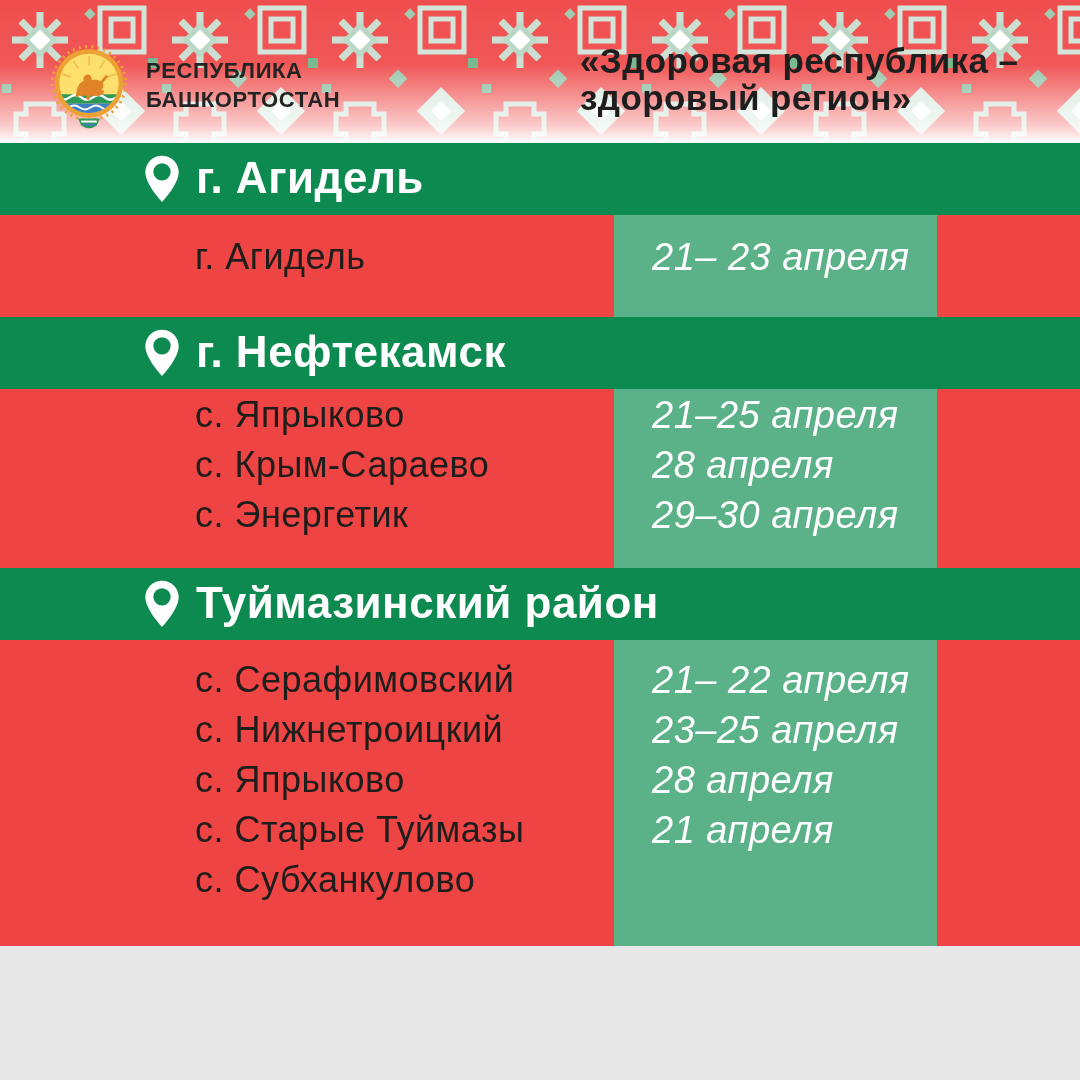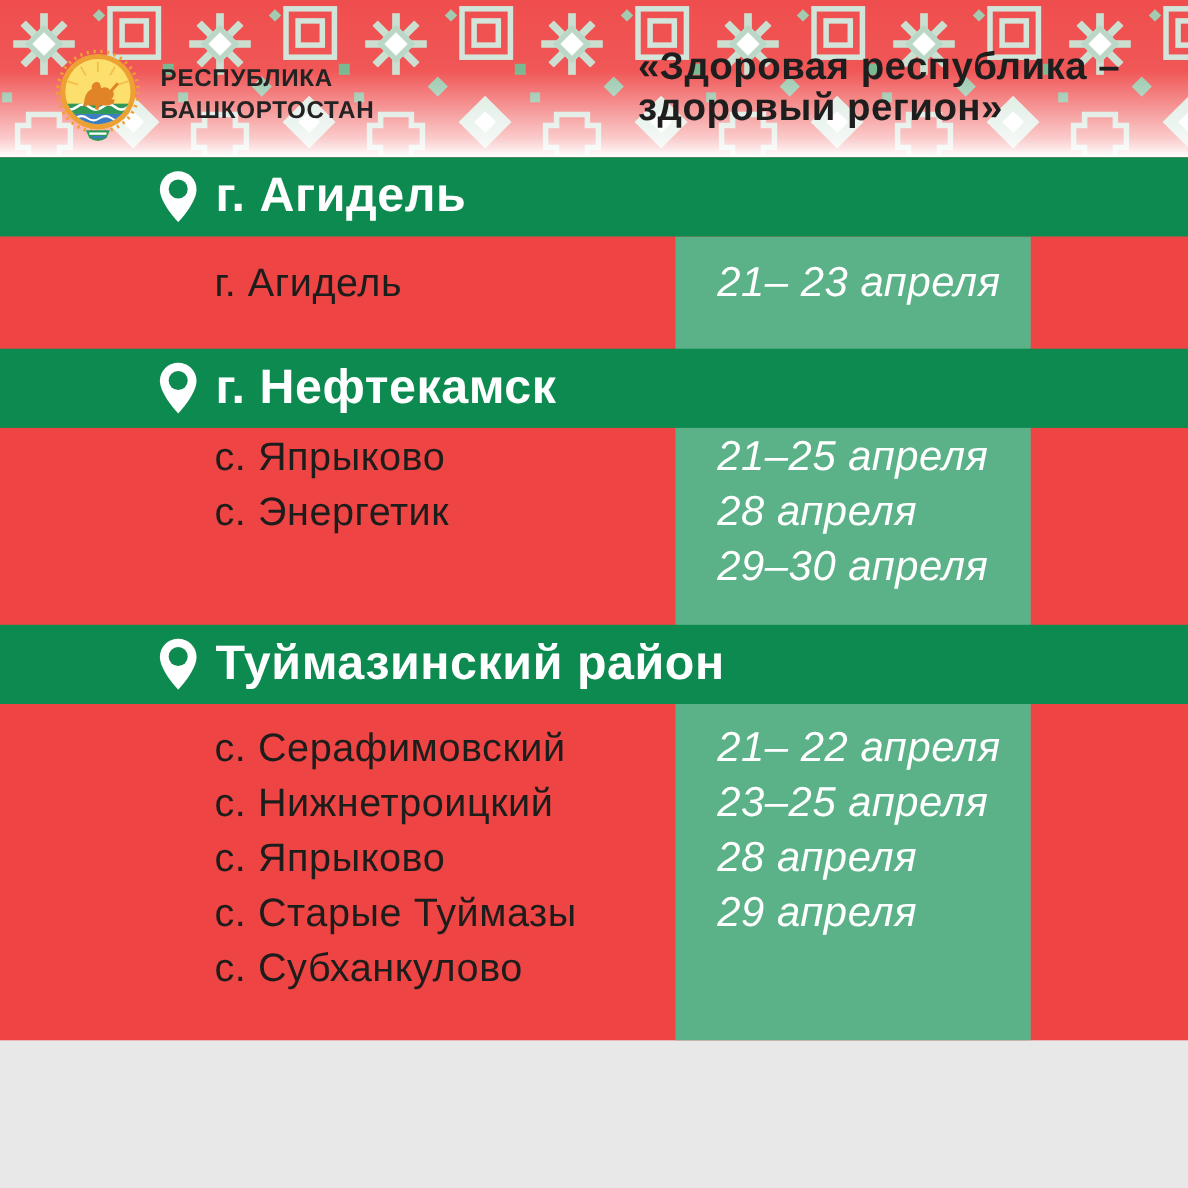--- a/index.html
+++ b/index.html
@@ -180,35 +180,36 @@
 
   <div class="places row-1">
     <div class="place">г. Агидель</div>
   </div>
   <div class="dates row-1">
     <div class="date">21– 23 апреля</div>
   </div>
 
   <div class="places row-2">
     <div class="place">с. Япрыково</div>
+    <div class="place">с. Крым-Сараево</div>
     <div class="place">с. Энергетик</div>
   </div>
   <div class="dates row-2">
     <div class="date">21–25 апреля</div>
     <div class="date">28 апреля</div>
     <div class="date">29–30 апреля</div>
   </div>
 
   <div class="places row-3">
     <div class="place">с. Серафимовский</div>
     <div class="place">с. Нижнетроицкий</div>
     <div class="place">с. Япрыково</div>
     <div class="place">с. Старые Туймазы</div>
     <div class="place">с. Субханкулово</div>
   </div>
   <div class="dates row-3">
     <div class="date">21– 22 апреля</div>
     <div class="date">23–25 апреля</div>
     <div class="date">28 апреля</div>
-    <div class="date">29 апреля</div>
+    <div class="date">21 апреля</div>
   </div>
 
 </div>
 
 </body></html>

